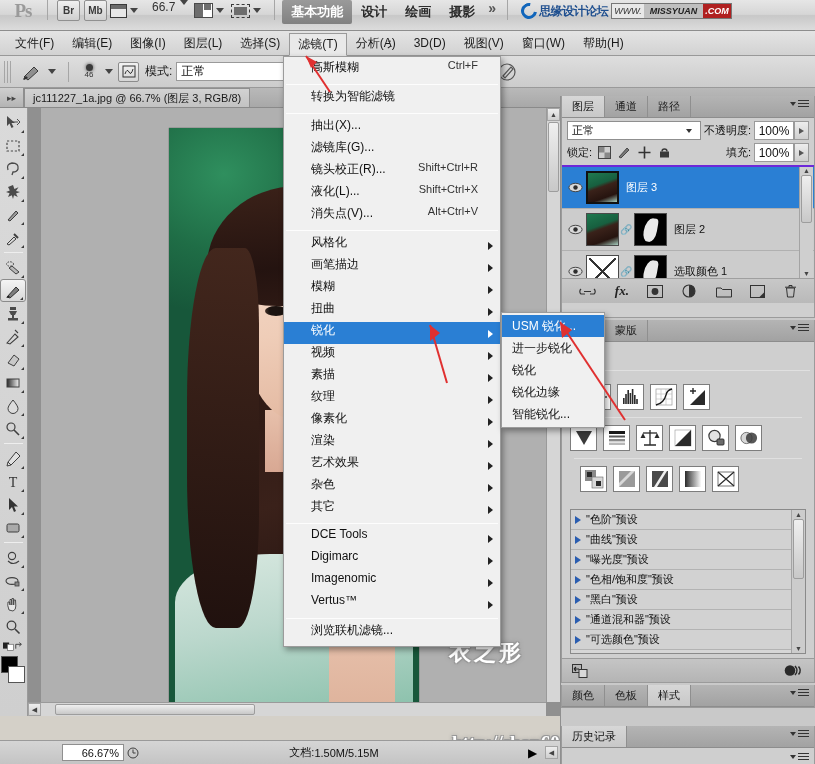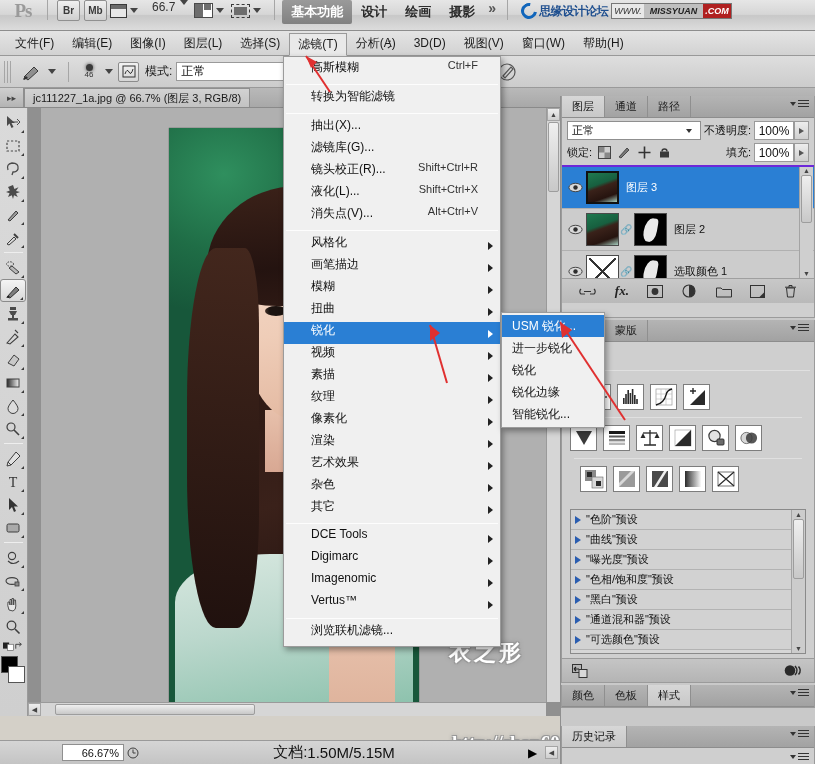--- a/index.html
+++ b/index.html
@@ -167,21 +167,21 @@
   .sb-thumb{background:linear-gradient(180deg,#efefef,#c8c8c8);border:1px solid #9d9d9d;border-radius:2px;}
   .sb-arrow{width:13px;height:13px;display:flex;align-items:center;justify-content:center;font-size:7px;color:#444;
     background:linear-gradient(180deg,#eee,#cfcfcf);border:1px solid #a5a5a5;}
 
   
   .statusbar{position:absolute;left:0;bottom:0;width:560px;height:24px;
     background:linear-gradient(180deg,#d5d5d5,#c4c4c4);border-top:1px solid #9a9a9a;
     display:flex;align-items:center;}
   .zoombox{width:62px;height:17px;background:#fff;border:1px solid #8f8f8f;margin-left:62px;
     display:flex;align-items:center;justify-content:flex-end;padding-right:4px;font-size:11px;color:#111;}
-  .docinfo{flex:1;display:flex;align-items:center;justify-content:center;font-size:15px;color:#111;}
+  .docinfo{flex:1;display:flex;align-items:center;justify-content:center;font-size:11px;color:#111;}
   .sb-play{width:13px;height:13px;display:flex;align-items:center;justify-content:center;margin-right:6px;}
 
   
   .dock{position:absolute;left:560px;top:96px;width:255px;height:668px;background:#c9c9c9;
     border-left:1px solid #8f8f8f;}
   .panel{background:#cfcfcf;border:1px solid #9b9b9b;border-top:none;}
   .ptabs{height:22px;background:linear-gradient(180deg,#b4b4b4,#a2a2a2);display:flex;align-items:flex-end;
     border-bottom:1px solid #8d8d8d;position:relative;}
   .ptab{height:21px;padding:0 10px;display:flex;align-items:center;font-size:11px;color:#222;
     border-right:1px solid #8f8f8f;}

